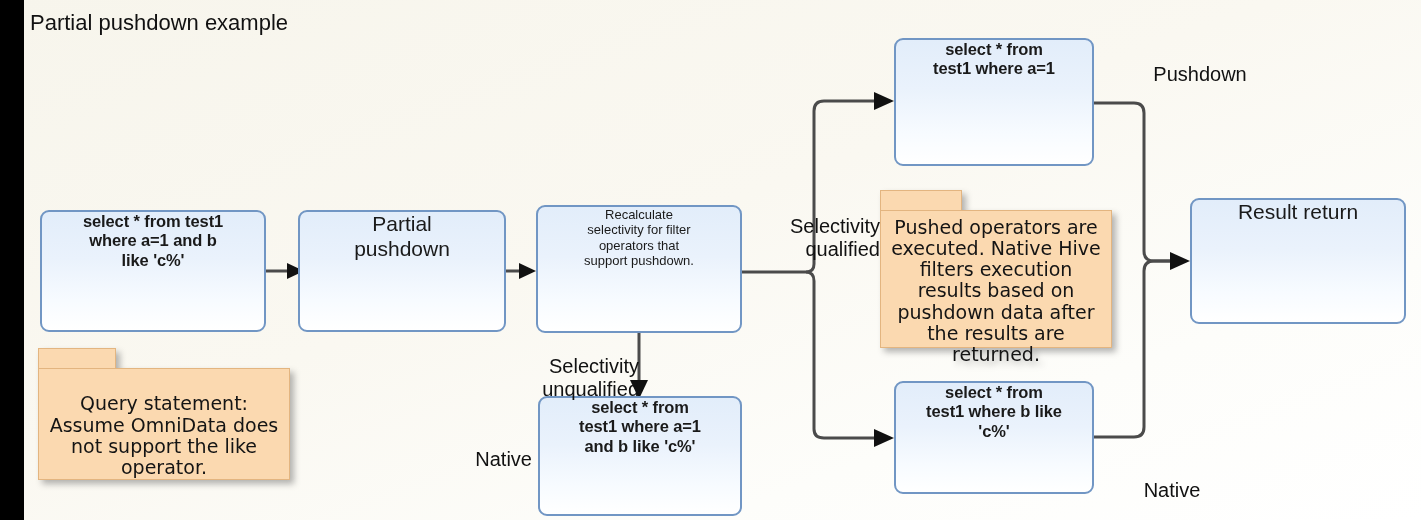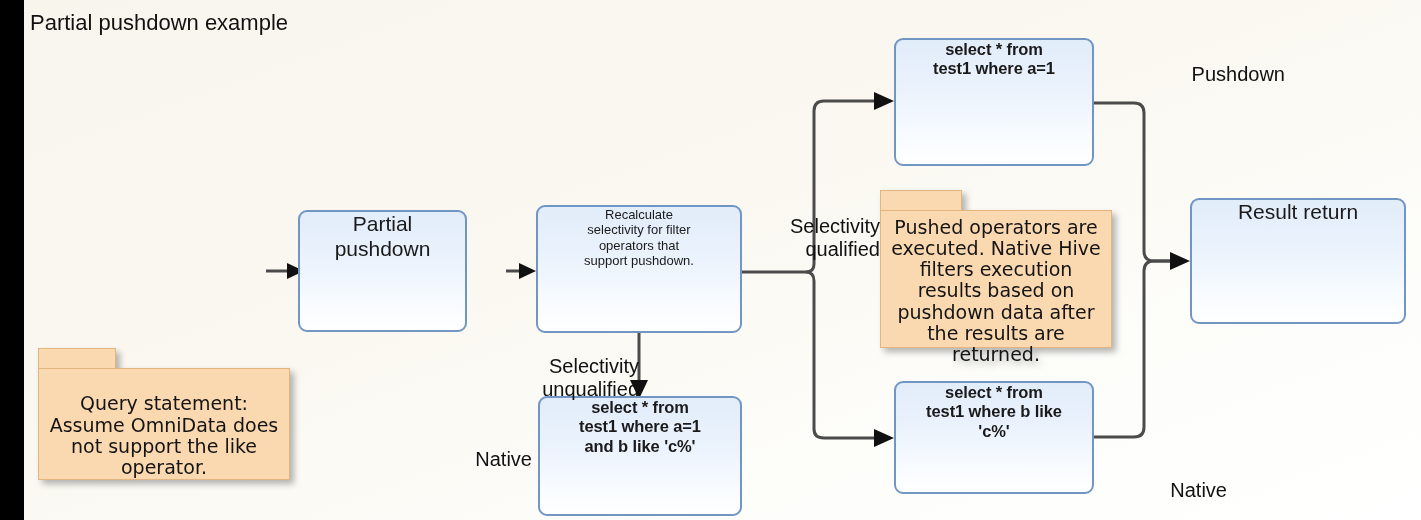--- a/index.html
+++ b/index.html
@@ -70,21 +70,21 @@
 
   
   .label{
     position:absolute;
     font-size:20px;
     color:#111;
     line-height:1.15;
     text-align:right;
     white-space:pre-line;
   }
-  .label.left{text-align:right;}
+  .label.left{text-align:center;}
 
   svg#wires{position:absolute;left:0;top:0;width:1421px;height:520px;overflow:visible;}
   .wire{fill:none;stroke:#4b4b4b;stroke-width:3;}
   .wirehead{fill:#111;}
 </style>
 </head>
 <body>
 
 <div id="canvas">
 
@@ -110,22 +110,27 @@
     <polygon class="wirehead" points="630,380 639,399 648,380"></polygon>
 
     <path class="wire" d="M1094,103 L1134,103 Q1144,103 1144,113 L1144,251 Q1144,261 1154,261 L1170,261"></path>
 
     <path class="wire" d="M1094,437 L1134,437 Q1144,437 1144,427 L1144,271 Q1144,261 1154,261 L1170,261"></path>
     <polygon class="wirehead" points="1170,252 1190,261 1170,270"></polygon>
   </svg>
 
   <div class="label left" style="left:30px;top:10px;font-size:22px;">Partial pushdown example</div>
 
-
-  <div class="node plain" style="left:298px;top:210px;width:169px;height:122px;">
+  <div class="node sql" style="left:40px;top:210px;width:226px;height:122px;">
+    <span class="txt">select * from test1
+where a=1 and b
+like 'c%'</span>
+  </div>
+
+  <div class="node plain" style="left:298px;top:210px;width:208px;height:122px;">
     <span class="txt">Partial
 pushdown</span>
   </div>
 
   <div class="node plain small" style="left:536px;top:205px;width:206px;height:128px;">
     <span class="txt">Recalculate
 selectivity for filter
 operators that
 support pushdown.</span>
   </div>

